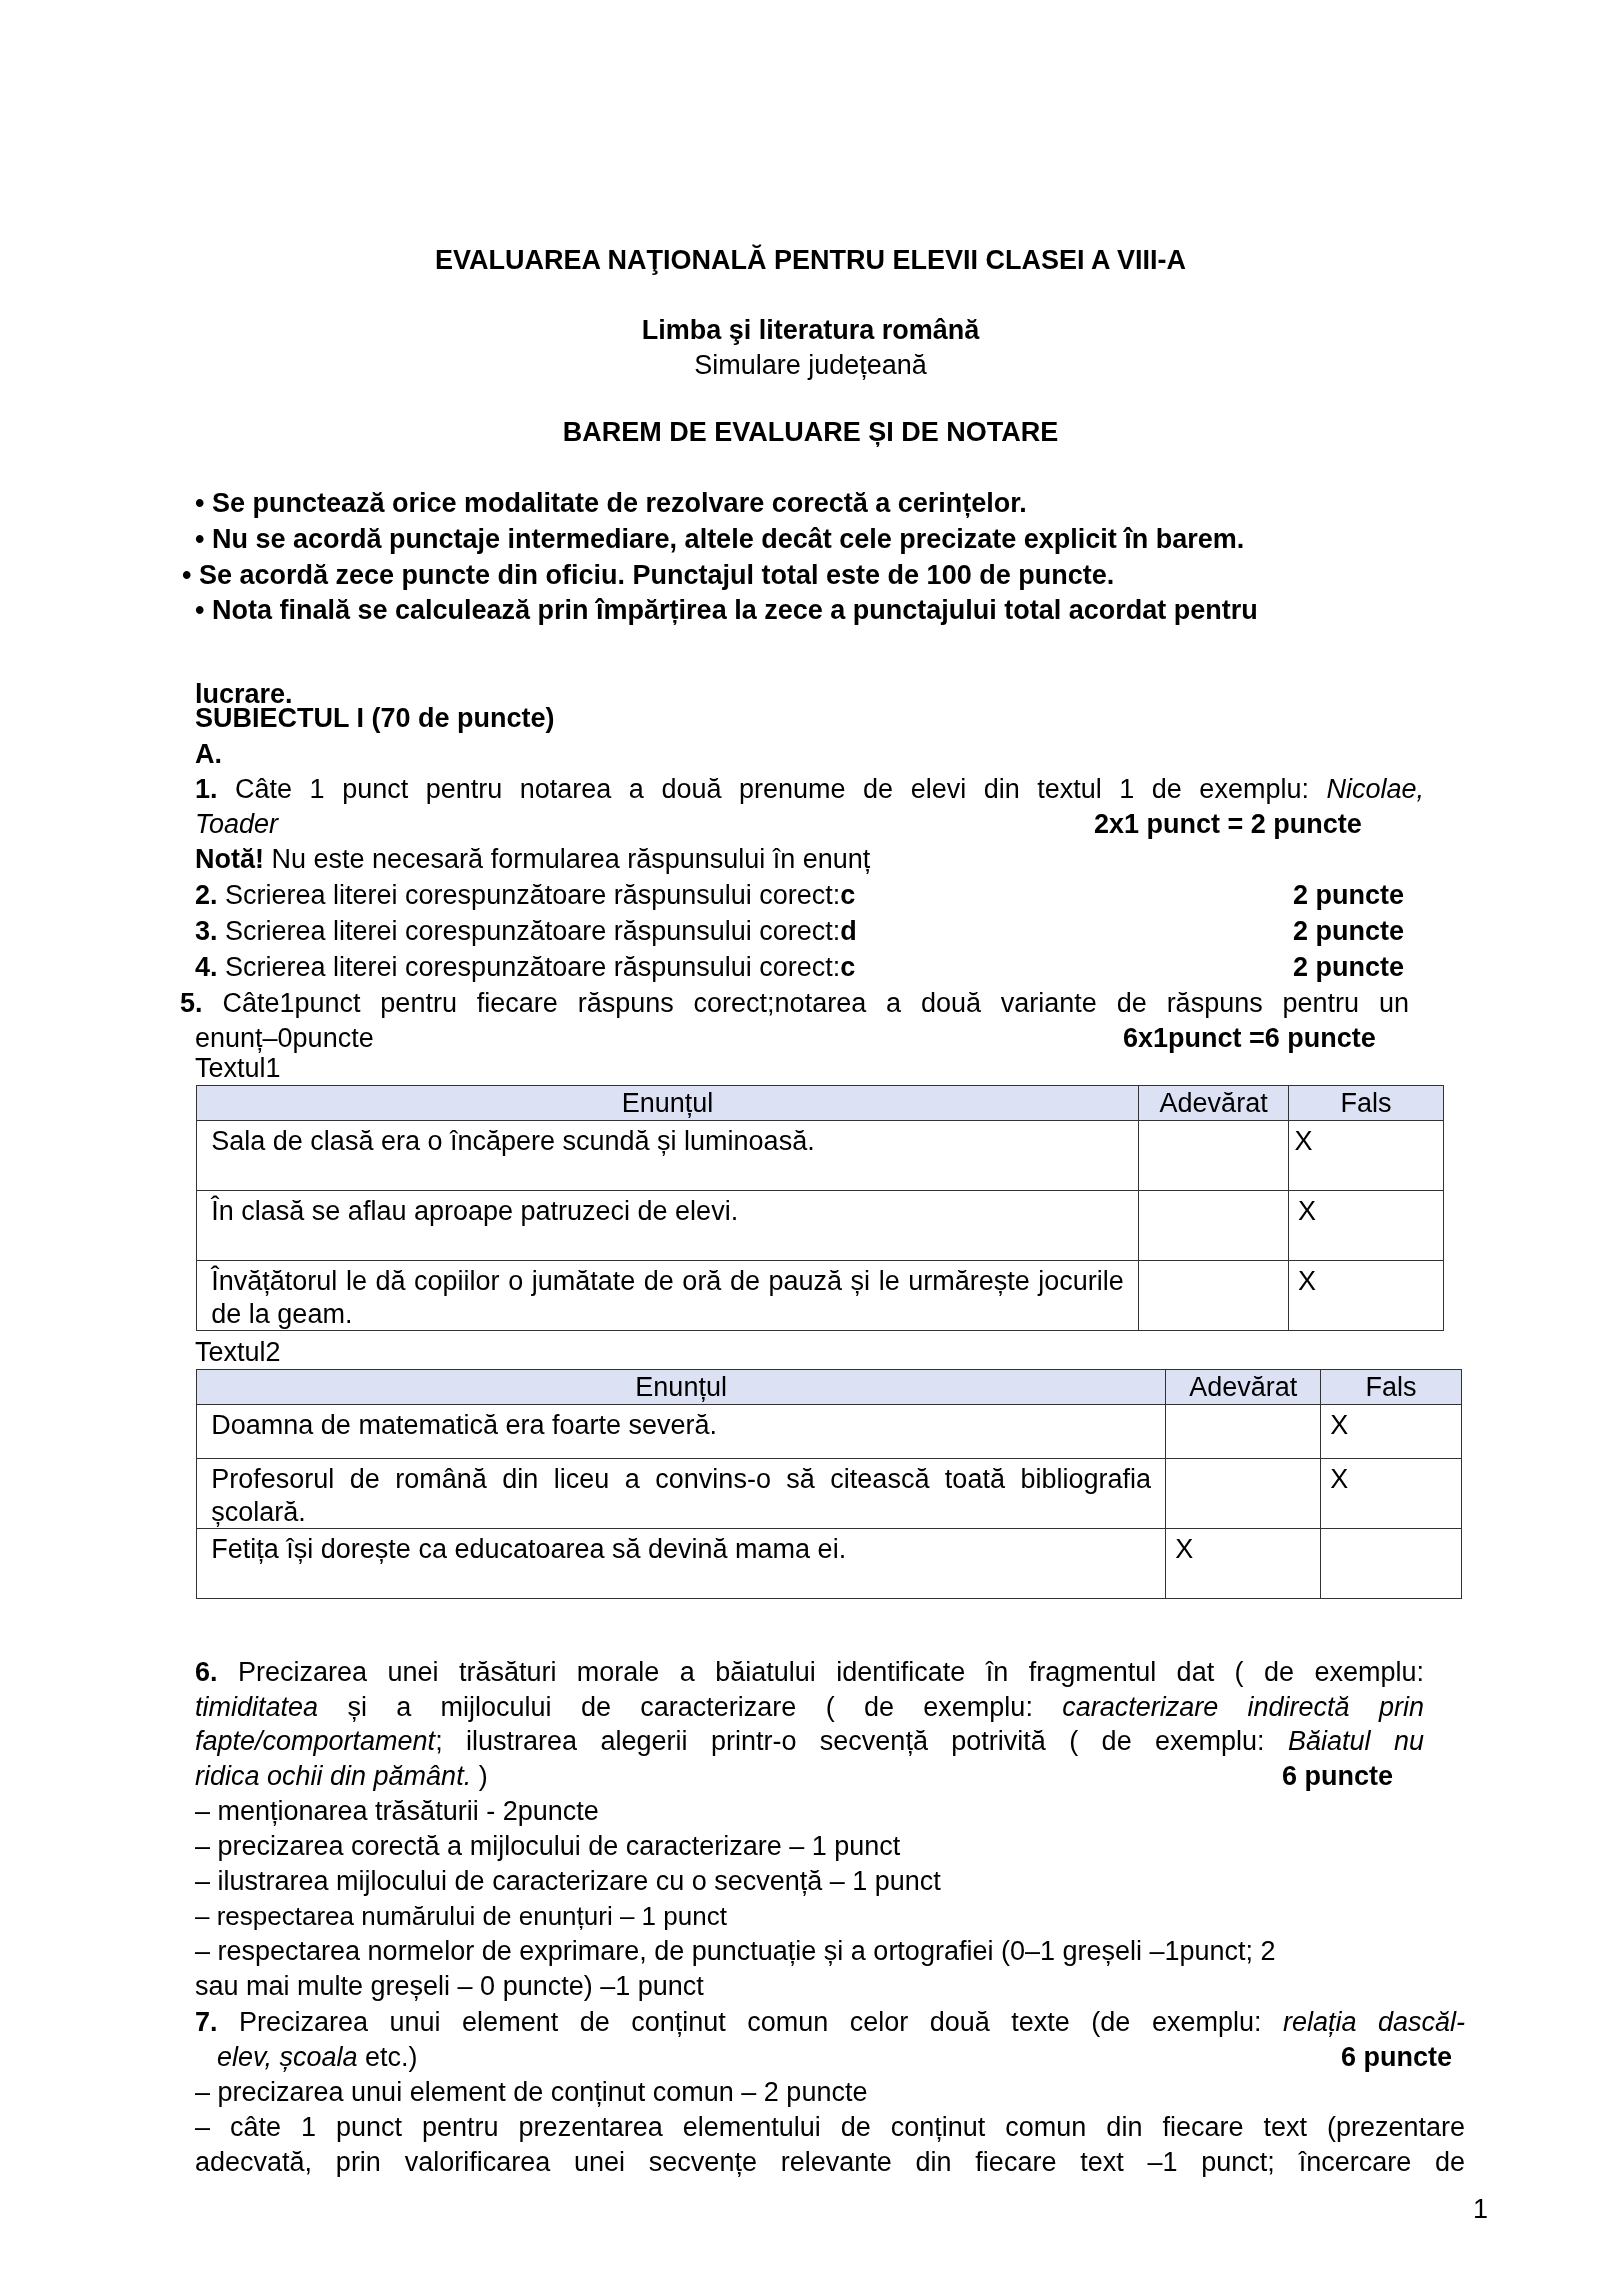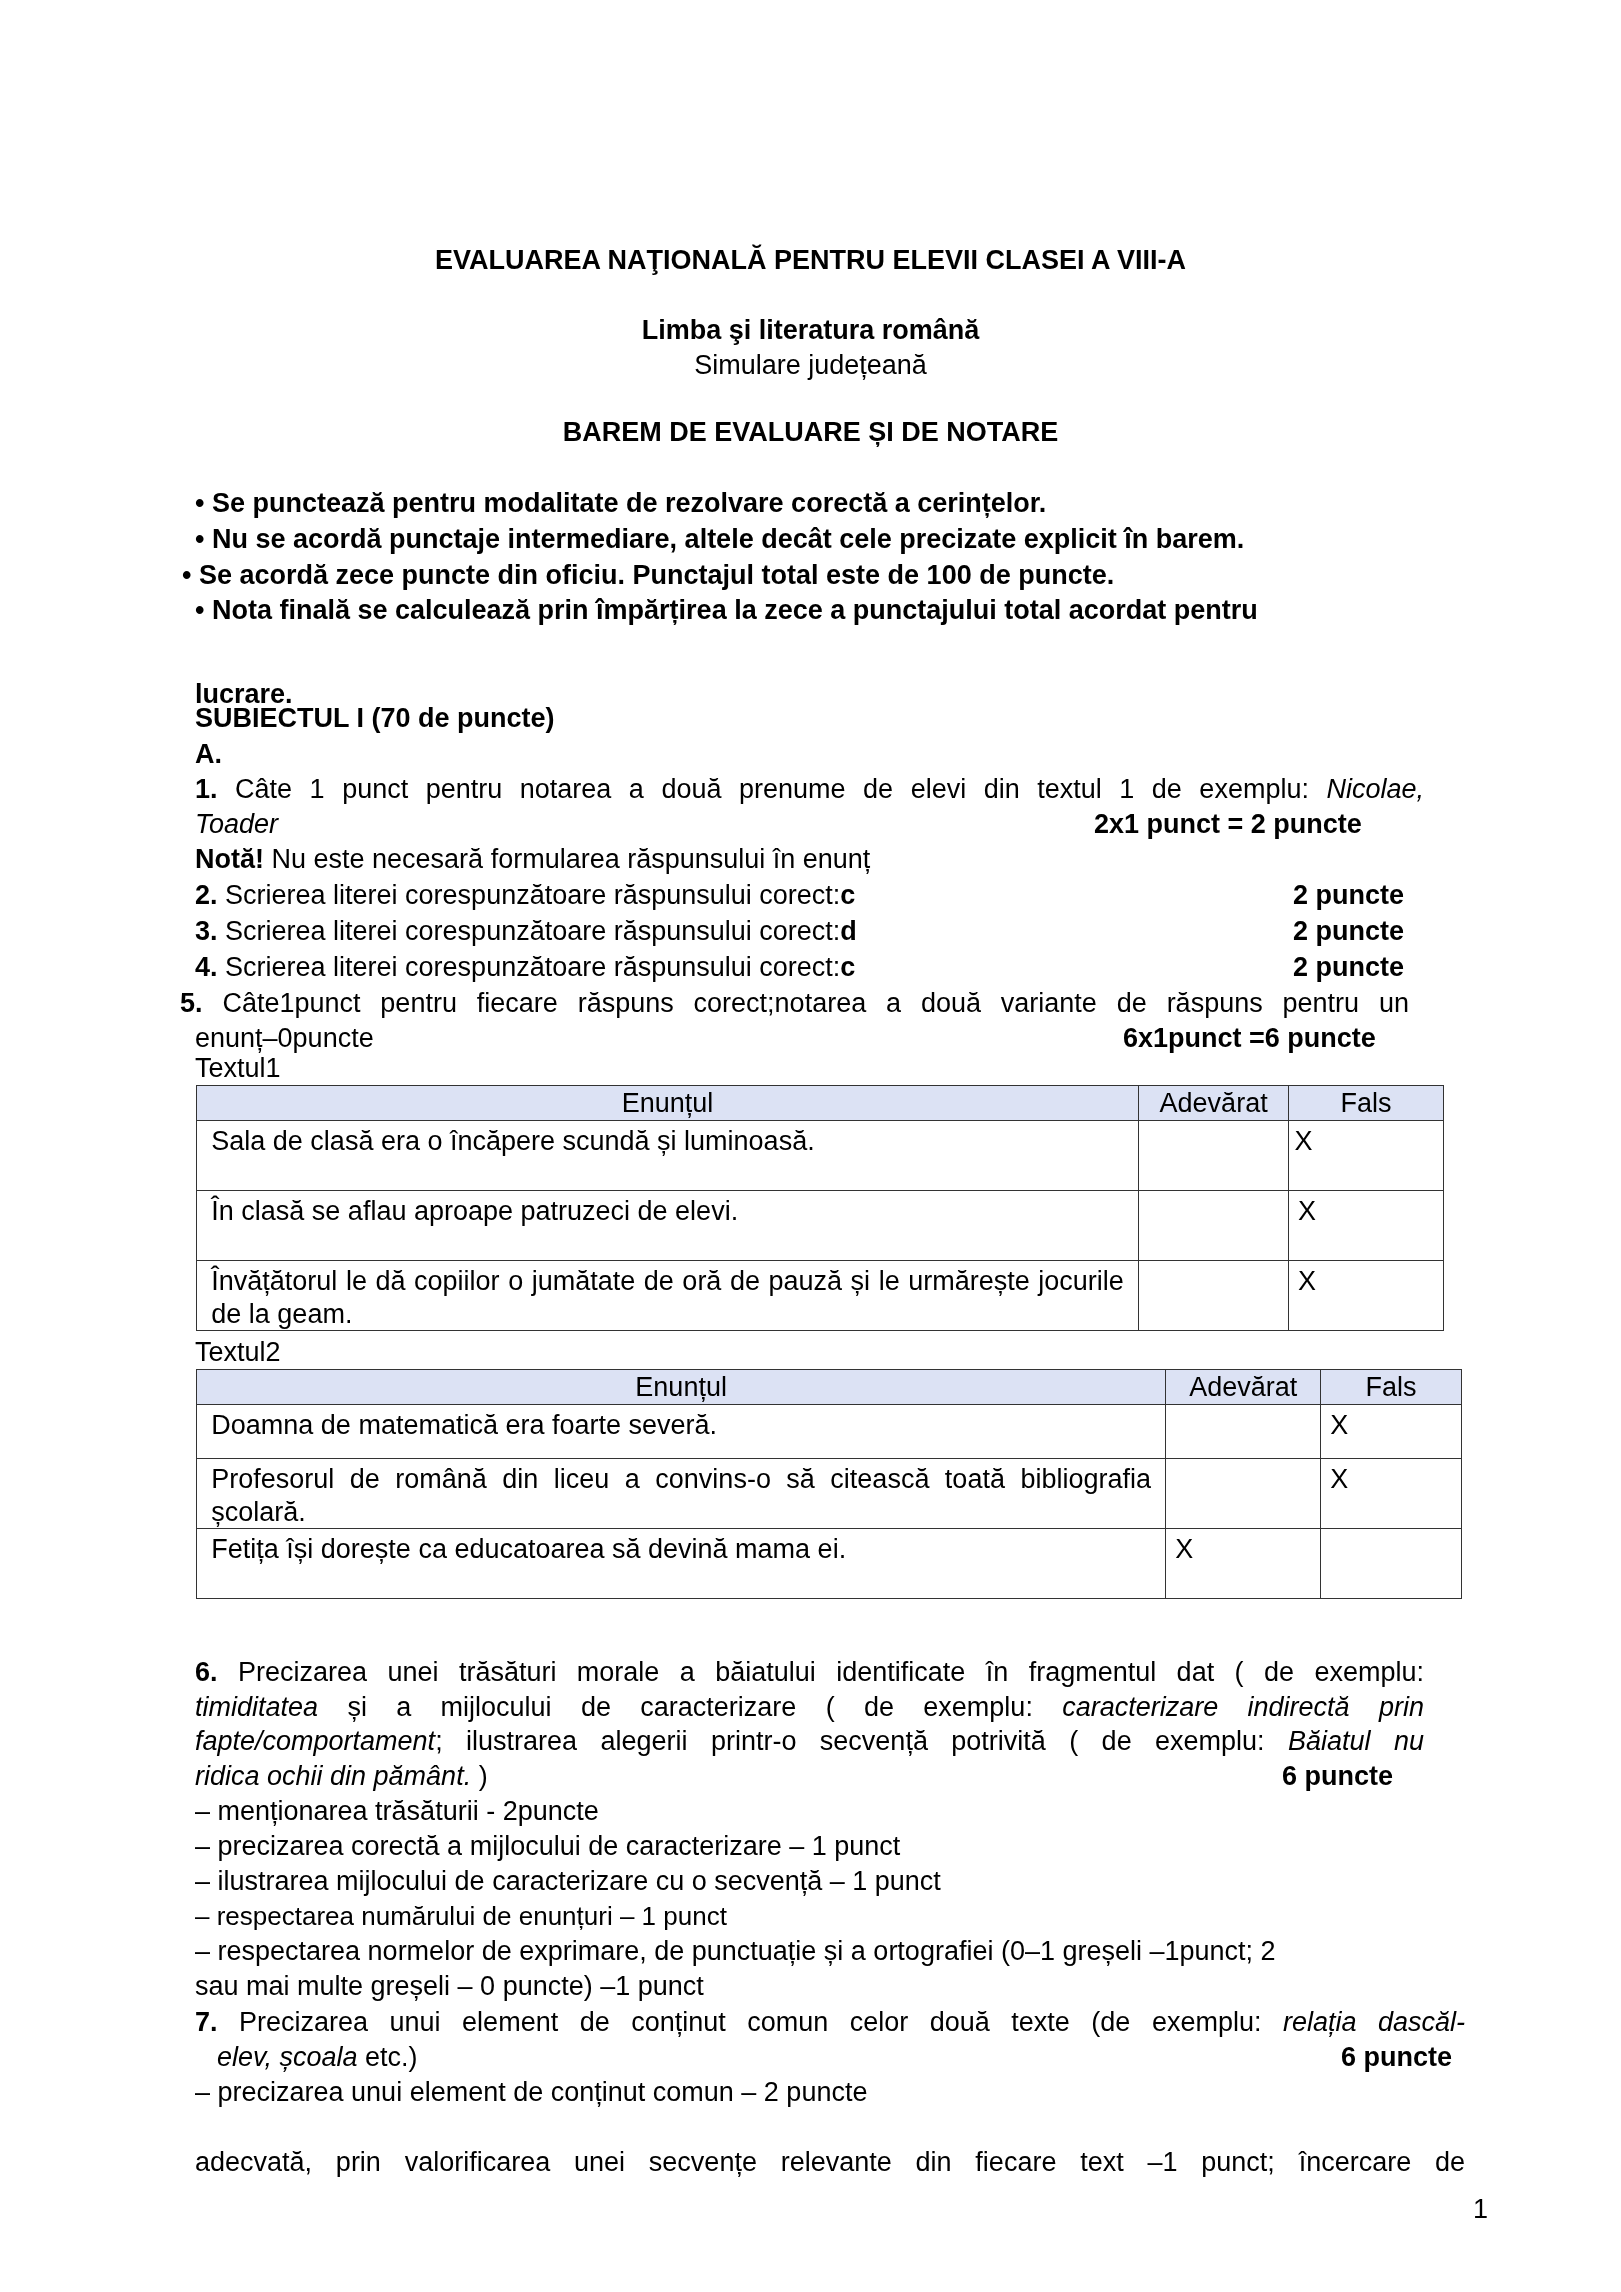--- a/index.html
+++ b/index.html
@@ -21,21 +21,21 @@
 </head>
 <body>
 
 <div class="page">
 
   <div class="abs center b" style="top:247px;">EVALUAREA NAŢIONALĂ PENTRU ELEVII CLASEI A VIII-A</div>
   <div class="abs center b" style="top:317px;">Limba şi literatura română</div>
   <div class="abs center" style="top:352px;">Simulare județeană</div>
   <div class="abs center b" style="top:419px;">BAREM DE EVALUARE ȘI DE NOTARE</div>
 
-  <div class="abs b" style="left:195px; top:490px;">• Se punctează pentru modalitate de rezolvare corectă a cerințelor.</div>
+  <div class="abs b" style="left:195px; top:490px;">• Se punctează orice modalitate de rezolvare corectă a cerințelor.</div>
   <div class="abs b" style="left:195px; top:526px;">• Nu se acordă punctaje intermediare, altele decât cele precizate explicit în barem.</div>
   <div class="abs b" style="left:182px; top:562px;">• Se acordă zece puncte din oficiu. Punctajul total este de 100 de puncte.</div>
   <div class="abs b" style="left:195px; top:597px;">•  Nota finală se calculează prin împărțirea la zece a punctajului total acordat pentru</div>
   <div class="abs b" style="left:195px; top:633px;margin-top:48px;">lucrare.</div>
 
   <div class="abs b" style="left:195px; top:705px;">SUBIECTUL I (70 de puncte)</div>
   <div class="abs b" style="left:195px; top:741px;">A.</div>
 
   <div class="abs" style="left:195px; top:776px; width:1229px;">
     <div class="just" style="width:1229px;"><span class="b">1.</span><span> Câte 1 punct pentru notarea a două prenume de elevi din textul 1 de exemplu: </span><span class="i">Nicolae,</span></div>
@@ -140,19 +140,22 @@
   <div class="abs" style="left:195px; top:1938px;">– respectarea normelor de exprimare, de punctuație și a ortografiei (0–1 greșeli –1punct; 2</div>
   <div class="abs" style="left:195px; top:1973px;">sau mai multe greșeli – 0 puncte) –1 punct</div>
 
   <div class="abs" style="left:195px; top:2009px; width:1270px;">
     <div class="just" style="width:1270px;"><span class="b">7.</span><span> Precizarea unui element de conținut comun celor două texte (de exemplu: </span><span class="i">relația dascăl-</span></div>
   </div>
   <div class="abs" style="left:217px; top:2044px;"><span class="i">elev, școala</span><span> etc.)</span></div>
   <div class="abs b" style="left:1341px; top:2044px;">6 puncte</div>
 
   <div class="abs" style="left:195px; top:2079px;">– precizarea unui element de conținut comun – 2 puncte</div>
+  <div class="abs" style="left:195px; top:2114px; width:1270px;">
+    <div class="just" style="width:1270px;">– câte 1 punct pentru prezentarea elementului de conținut comun din fiecare text (prezentare</div>
+  </div>
   <div class="abs" style="left:195px; top:2149px; width:1270px;">
     <div class="just" style="width:1270px;">adecvată, prin valorificarea unei secvențe relevante din fiecare text –1 punct; încercare de</div>
   </div>
 
   <div class="pnum">1</div>
 </div>
 
 
 </body></html>

